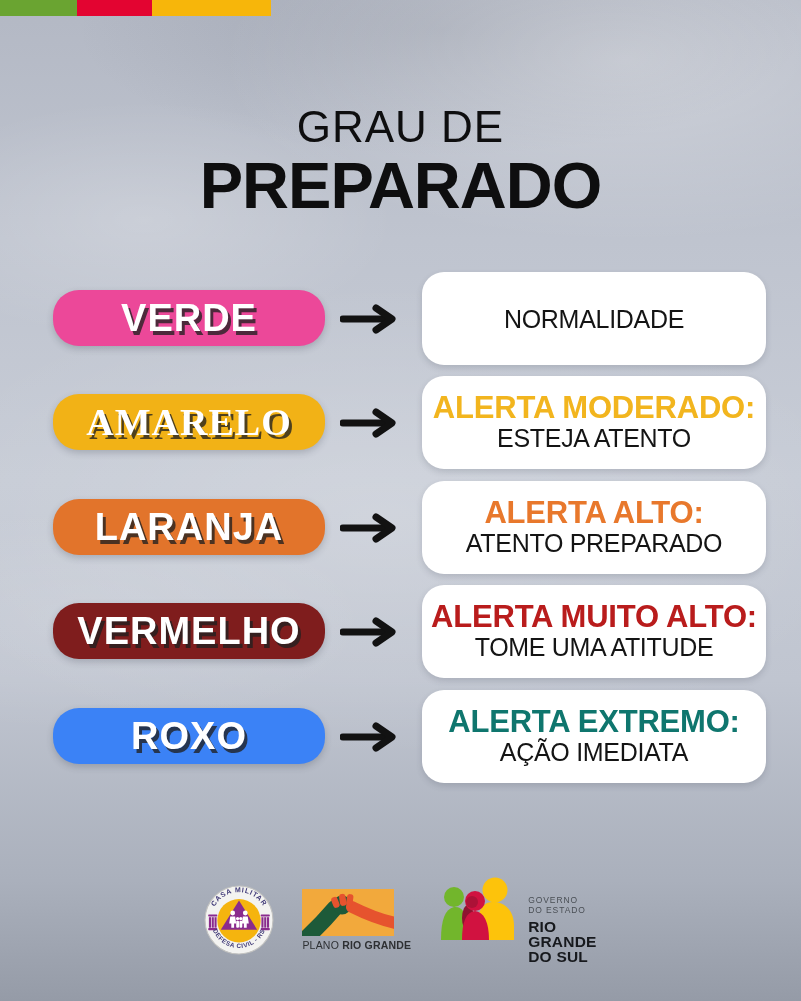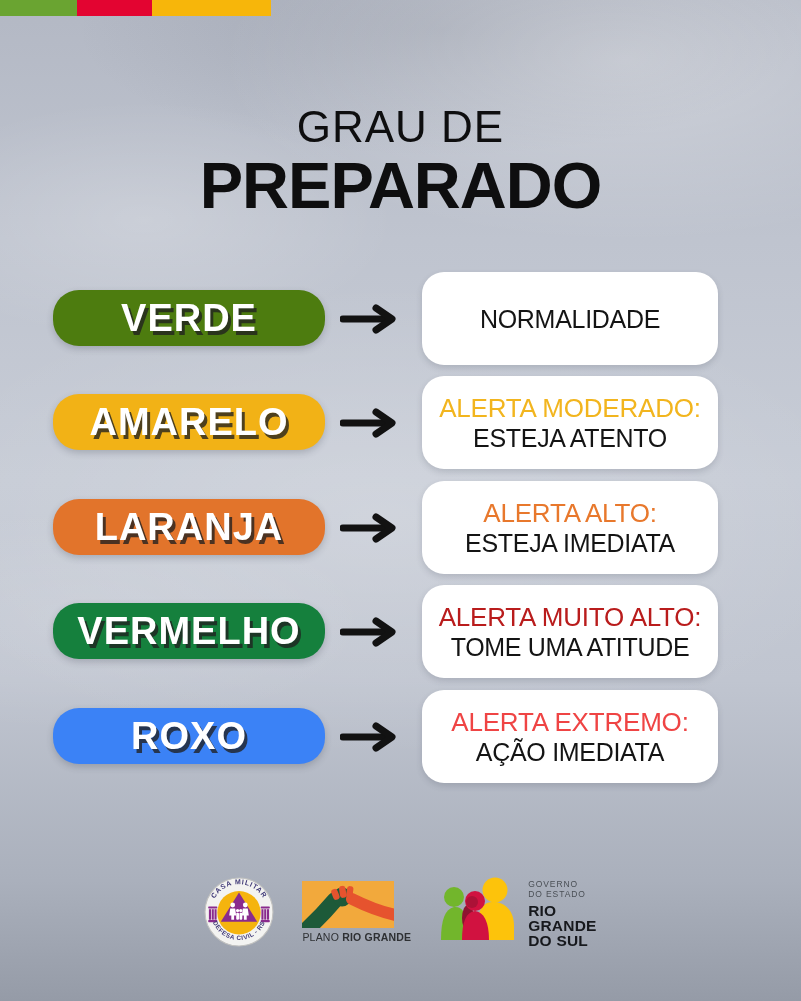--- a/index.html
+++ b/index.html
@@ -36,113 +36,113 @@
   .pill {
     position:absolute; left:53px; top:18px; width:272px; height:56px;
     border-radius:26px;
     display:flex; align-items:center; justify-content:center;
     color:#ffffff; font-weight:800; font-size:38px; letter-spacing:1px;
     text-shadow:3px 4px 0 rgba(32,32,32,0.78);
     box-shadow:0 3px 7px rgba(40,45,60,0.22);
   }
   .arrow { position:absolute; left:340px; top:50%; transform:translateY(-50%); width:62px; height:30px; }
   .card {
-    position:absolute; left:422px; top:0; width:296px; height:93px;
+    position:absolute; left:422px; top:0; width:344px; height:93px;
     background:#ffffff; border-radius:22px;
     display:flex; flex-direction:column; align-items:center; justify-content:center;
     box-shadow:0 3px 6px rgba(55,62,80,0.18);
     text-align:right; line-height:30px;
   }
-  .card-line1 { font-size:26px; font-weight:400; letter-spacing:-0.2px; }
+  .card-line1 { font-size:31px; font-weight:700; letter-spacing:-0.2px; }
   .card-line1:empty { display:none; }
   .card-line2 { font-size:25px; font-weight:400; color:#141414; letter-spacing:-0.3px; }
 
   
   .footer {
     position:absolute; top:876px; left:0; width:801px;
     display:flex; align-items:center; justify-content:center; gap:28px;
   }
   .plano-block { display:flex; flex-direction:column; align-items:flex-start; }
   .plano-label { margin-top:3px; font-size:10.5px; color:#2e3033; letter-spacing:0.2px; white-space:nowrap; }
   .plano-label b { font-weight:700; }
   .governo-block { display:flex; align-items:flex-start; }
-  .gov-text { margin-left:9px; margin-top:3px; }
+  .gov-text { margin-left:9px; margin-top:19px; }
   .gov-small { font-size:8.5px; line-height:10px; letter-spacing:0.9px; color:#4a4f55; font-weight:400; }
   .gov-big { margin-top:4px; font-size:15.5px; line-height:15px; font-weight:700; color:#17191d; letter-spacing:0.2px; }
 </style>
 </head>
 <body>
 
 <div class="stripe">
   <div class="seg seg-1" style="background-color: rgb(106, 164, 49);"></div>
   <div class="seg seg-2" style="background-color: rgb(227, 4, 49);"></div>
   <div class="seg seg-3" style="background-color: rgb(247, 182, 10);"></div>
 </div>
 
 <div class="title-block">
   <div class="title-line1">GRAU DE</div>
   <div class="title-line2">PREPARADO</div>
 </div>
 
 <div class="row row-0">
-  <div class="pill" style="background-color: #4d7c0f;">VERDE</div>
+  <div class="pill" style="background-color: #ec4899;">VERDE</div>
   <svg class="arrow" viewBox="0 0 62 30">
     <path d="M3,15 H44" stroke="#121212" stroke-width="7" stroke-linecap="round" fill="none"></path>
     <path d="M36,4 L52,15 L36,26" stroke="#121212" stroke-width="7" stroke-linecap="round" stroke-linejoin="round" fill="none"></path>
   </svg>
   <div class="card">
 
     <div class="card-line2">NORMALIDADE</div>
   </div>
 </div>
 
 <div class="row row-1">
-  <div class="pill" style="background-color: rgb(242, 178, 22);">AMARELO</div>
+  <div class="pill" style="background-color: rgb(242, 178, 22); font-family: Liberation Serif, serif;">AMARELO</div>
   <svg class="arrow" viewBox="0 0 62 30">
     <path d="M3,15 H44" stroke="#121212" stroke-width="7" stroke-linecap="round" fill="none"></path>
     <path d="M36,4 L52,15 L36,26" stroke="#121212" stroke-width="7" stroke-linecap="round" stroke-linejoin="round" fill="none"></path>
   </svg>
   <div class="card">
     <div class="card-line1" style="color: rgb(242, 181, 30);">ALERTA MODERADO:</div>
     <div class="card-line2">ESTEJA ATENTO</div>
   </div>
 </div>
 
 <div class="row row-2">
   <div class="pill" style="background-color: rgb(226, 116, 43);">LARANJA</div>
   <svg class="arrow" viewBox="0 0 62 30">
     <path d="M3,15 H44" stroke="#121212" stroke-width="7" stroke-linecap="round" fill="none"></path>
     <path d="M36,4 L52,15 L36,26" stroke="#121212" stroke-width="7" stroke-linecap="round" stroke-linejoin="round" fill="none"></path>
   </svg>
   <div class="card">
     <div class="card-line1" style="color: rgb(232, 120, 44);">ALERTA ALTO:</div>
-    <div class="card-line2">ESTEJA IMEDIATA</div>
+    <div class="card-line2">ATENTO PREPARADO</div>
   </div>
 </div>
 
 <div class="row row-3">
-  <div class="pill" style="background-color: #15803d;">VERMELHO</div>
+  <div class="pill" style="background-color: #7f1d1d;">VERMELHO</div>
   <svg class="arrow" viewBox="0 0 62 30">
     <path d="M3,15 H44" stroke="#121212" stroke-width="7" stroke-linecap="round" fill="none"></path>
     <path d="M36,4 L52,15 L36,26" stroke="#121212" stroke-width="7" stroke-linecap="round" stroke-linejoin="round" fill="none"></path>
   </svg>
   <div class="card">
     <div class="card-line1" style="color: #b91c1c;">ALERTA MUITO ALTO:</div>
     <div class="card-line2">TOME UMA ATITUDE</div>
   </div>
 </div>
 
 <div class="row row-4">
   <div class="pill" style="background-color: #3b82f6;">ROXO</div>
   <svg class="arrow" viewBox="0 0 62 30">
     <path d="M3,15 H44" stroke="#121212" stroke-width="7" stroke-linecap="round" fill="none"></path>
     <path d="M36,4 L52,15 L36,26" stroke="#121212" stroke-width="7" stroke-linecap="round" stroke-linejoin="round" fill="none"></path>
   </svg>
   <div class="card">
-    <div class="card-line1" style="color: #ef4444;">ALERTA EXTREMO:</div>
+    <div class="card-line1" style="color: #0f766e;">ALERTA EXTREMO:</div>
     <div class="card-line2">AÇÃO IMEDIATA</div>
   </div>
 </div>
 
 <div class="footer">
 
   <svg width="70" height="70" viewBox="0 0 100 100">
     <defs>
       <path id="arcTop" d="M 11 56 A 39.5 39.5 0 1 1 89 56" fill="none"></path>
       <path id="arcBottom" d="M 10 50 A 40 40 0 0 0 90 50" fill="none"></path>

